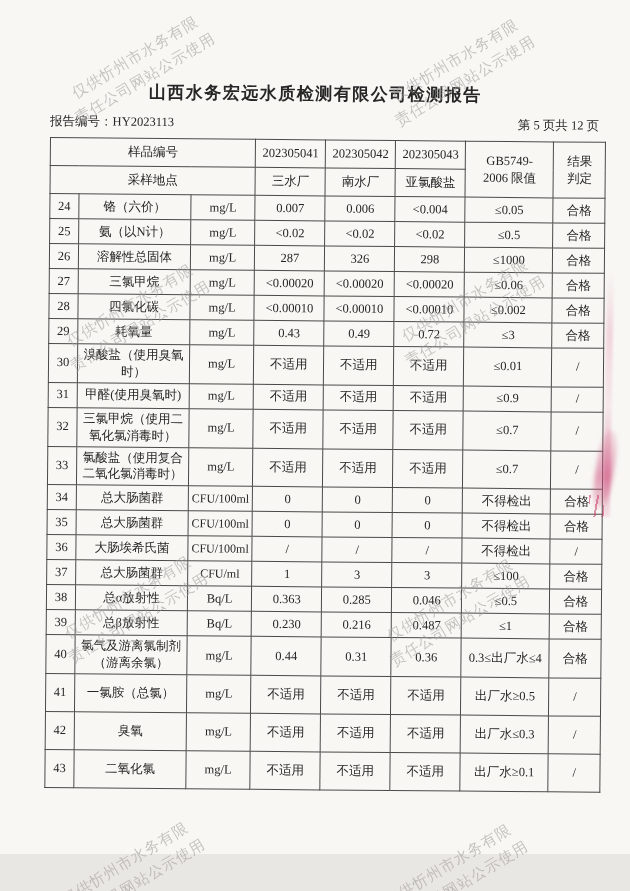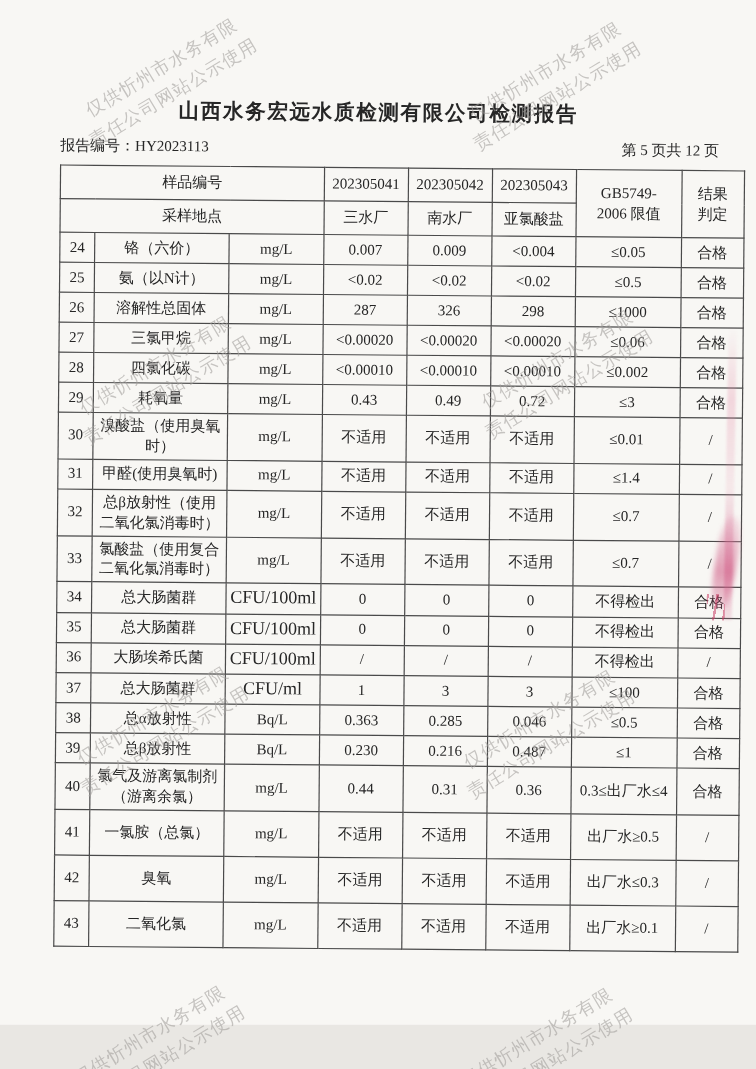--- a/index.html
+++ b/index.html
@@ -25,21 +25,21 @@
     text-align:center;vertical-align:middle;padding:2px 3px;line-height:1.35;
     overflow:hidden;
   }
   col.w-no{width:29px;} col.w-name{width:112px;} col.w-unit{width:57px;}
   col.w-val{width:70px;} col.w-limit{width:88px;} col.w-res{width:52px;}
   thead tr{height:28px;}
   tbody tr{height:25px;}
   tbody tr:nth-child(18),tbody tr:nth-child(19),tbody tr:nth-child(20){height:38px;}
   td.c-name{text-align:left;padding-left:6px;}
   td.c-unit{font-size:12px;}
-  td.c-unit.unit-sm{font-size:15px;letter-spacing:0;}
+  td.c-unit.unit-sm{font-size:12px;letter-spacing:0;}
   th .stack{display:block;}
   
   .wm{position:absolute;z-index:3;width:200px;transform:rotate(-31deg);
     color:var(--watermark);opacity:0.58;font-size:15px;line-height:1.5;
     letter-spacing:1px;white-space:nowrap;pointer-events:none;}
   .wm span{display:block;}
   .wm span + span{margin-left:-10px;}
   .wm1{left:65px;top:30px;} .wm2{left:385px;top:33px;}
   .wm3{left:60px;top:278px;} .wm4{left:395px;top:273px;}
   .wm5{left:58px;top:570px;} .wm6{left:380px;top:573px;}
@@ -100,21 +100,21 @@
         <th>南水厂</th>
         <th>亚氯酸盐</th>
       </tr>
     </thead>
     <tbody>
         <tr>
     <td class="c-no">24</td>
     <td class="c-name">铬（六价）</td>
     <td class="c-unit">mg/L</td>
     <td class="c-val">0.007</td>
-    <td class="c-val">0.009</td>
+    <td class="c-val">0.006</td>
     <td class="c-val">&lt;0.004</td>
     <td class="c-limit">≤0.05</td>
     <td class="c-result">合格</td>
   </tr>
         <tr>
     <td class="c-no">25</td>
     <td class="c-name">氨（以N计）</td>
     <td class="c-unit">mg/L</td>
     <td class="c-val">&lt;0.02</td>
     <td class="c-val">&lt;0.02</td>
@@ -172,26 +172,26 @@
     <td class="c-limit">≤0.01</td>
     <td class="c-result">/</td>
   </tr>
         <tr>
     <td class="c-no">31</td>
     <td class="c-name">甲醛(使用臭氧时)</td>
     <td class="c-unit">mg/L</td>
     <td class="c-val">不适用</td>
     <td class="c-val">不适用</td>
     <td class="c-val">不适用</td>
-    <td class="c-limit">≤1.4</td>
+    <td class="c-limit">≤0.9</td>
     <td class="c-result">/</td>
   </tr>
         <tr>
     <td class="c-no">32</td>
-    <td class="c-name">总β放射性（使用二氧化氯消毒时）</td>
+    <td class="c-name">三氯甲烷（使用二氧化氯消毒时）</td>
     <td class="c-unit">mg/L</td>
     <td class="c-val">不适用</td>
     <td class="c-val">不适用</td>
     <td class="c-val">不适用</td>
     <td class="c-limit">≤0.7</td>
     <td class="c-result">/</td>
   </tr>
         <tr>
     <td class="c-no">33</td>
     <td class="c-name">氯酸盐（使用复合二氧化氯消毒时）</td>

